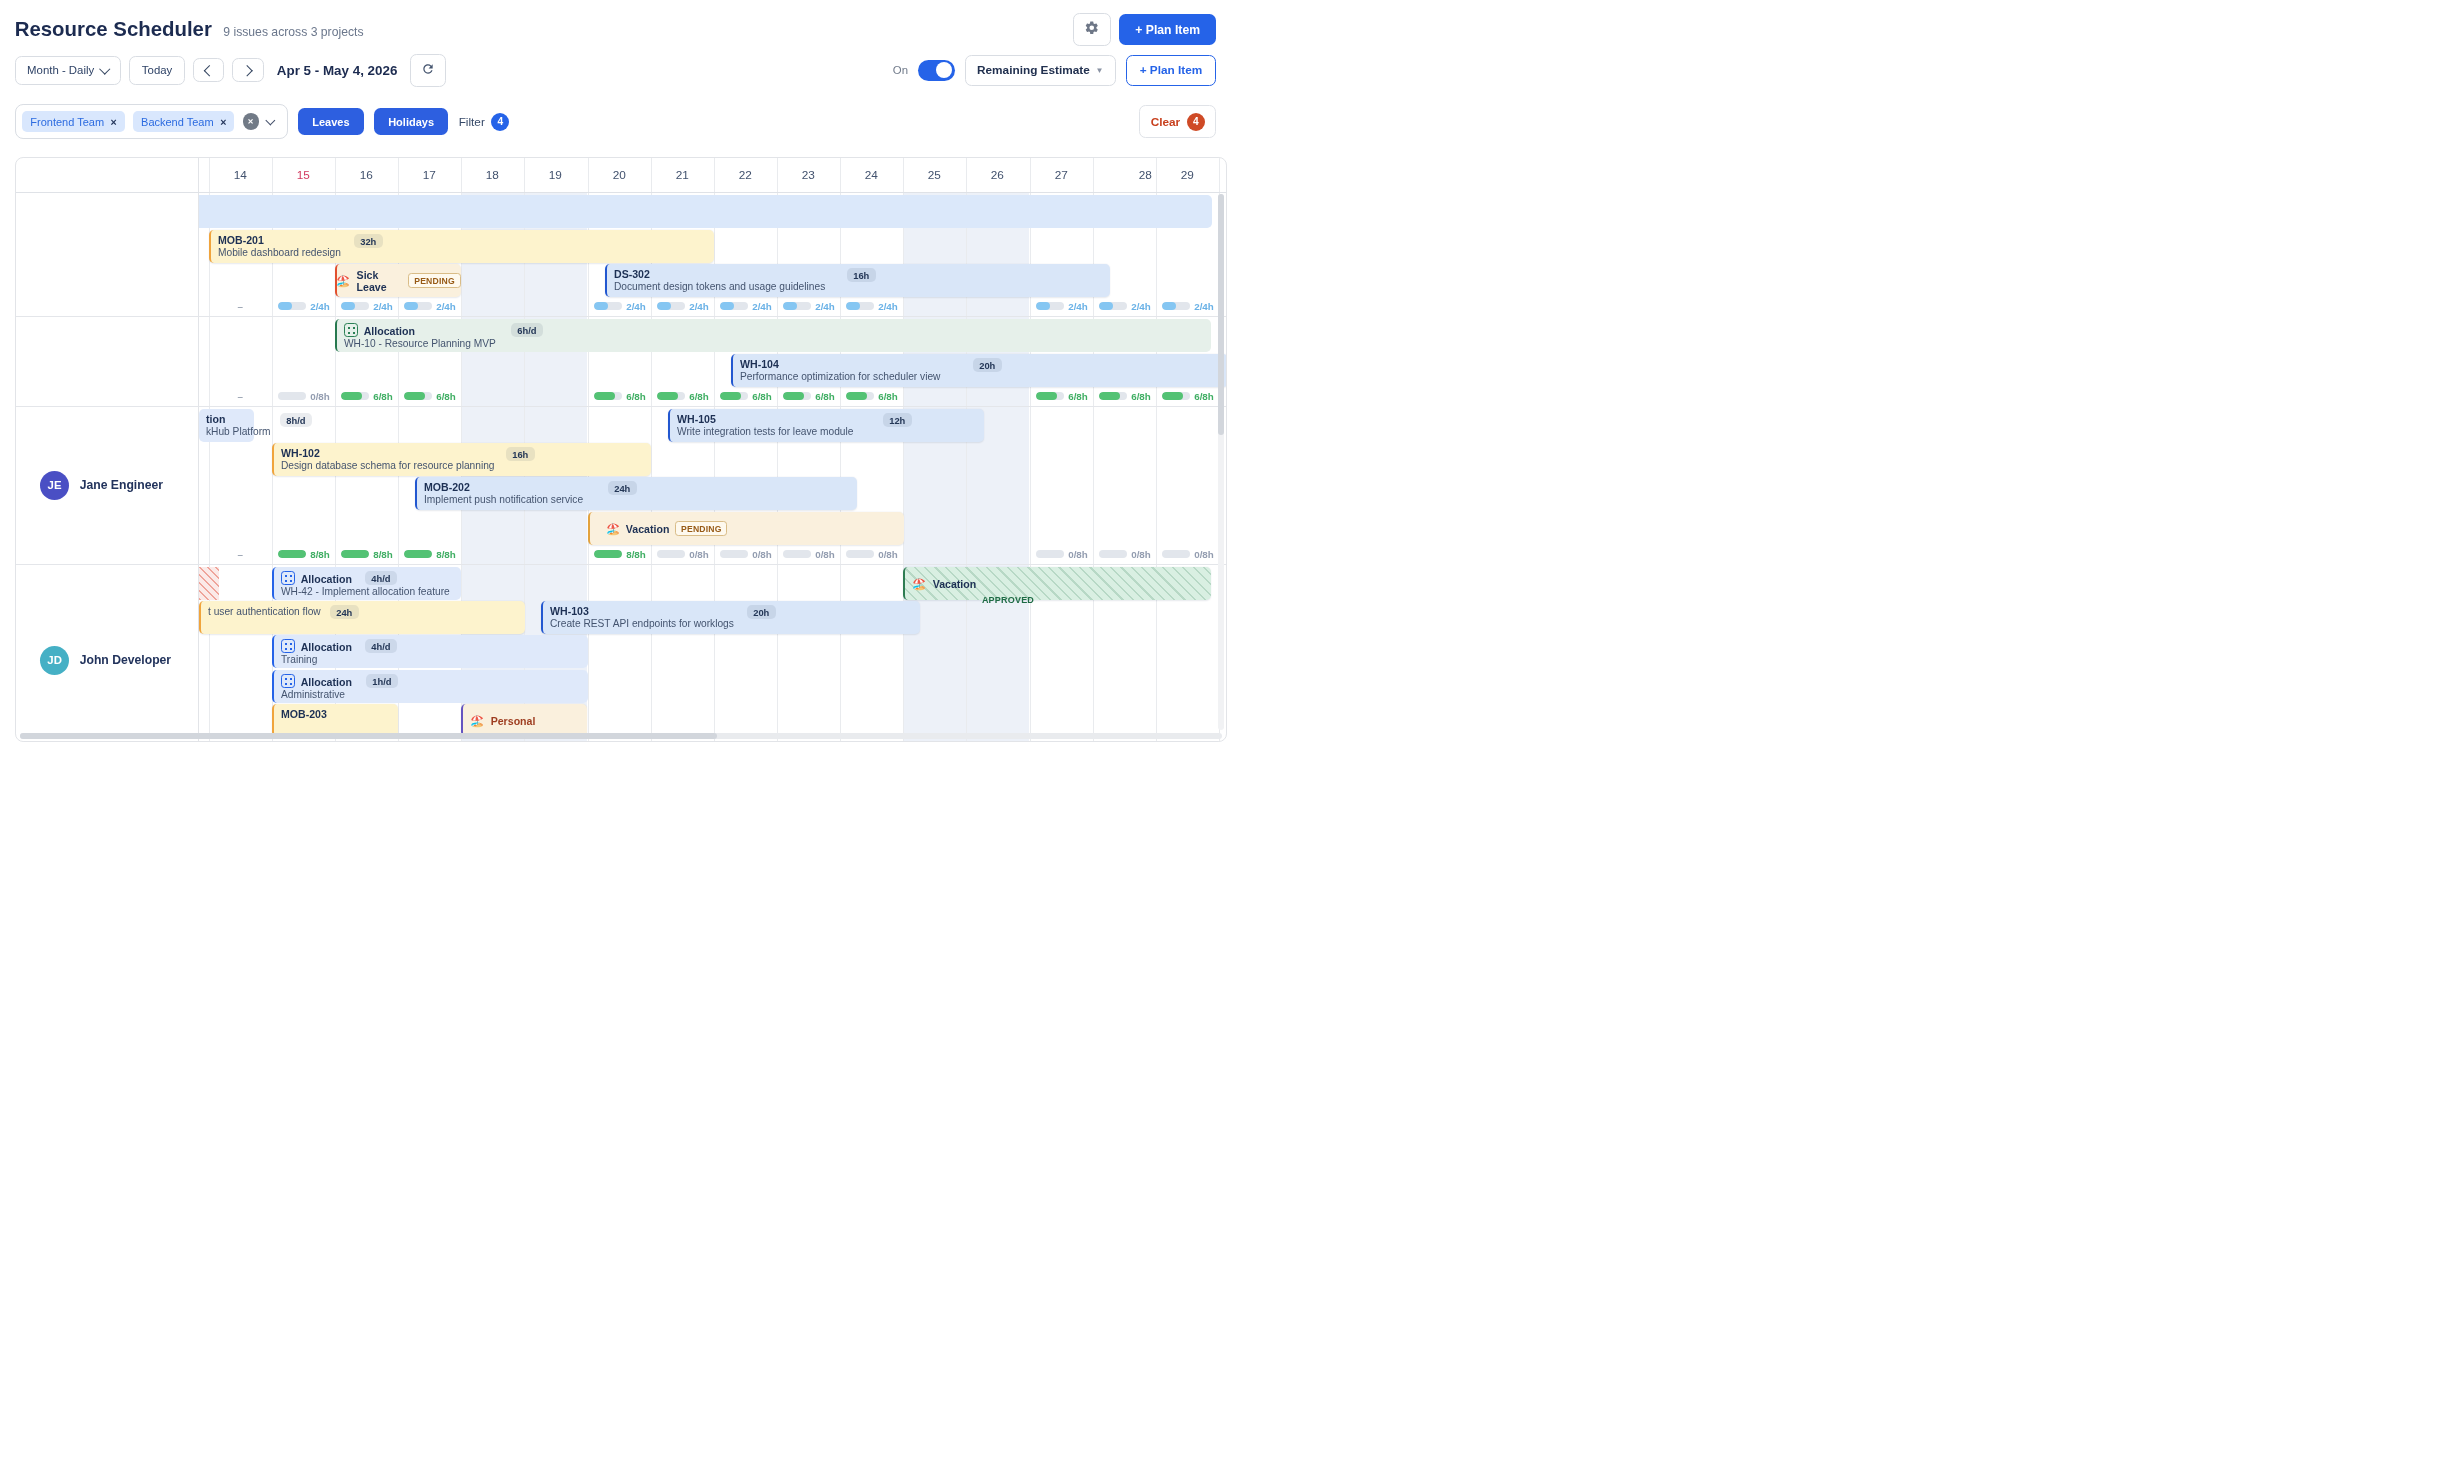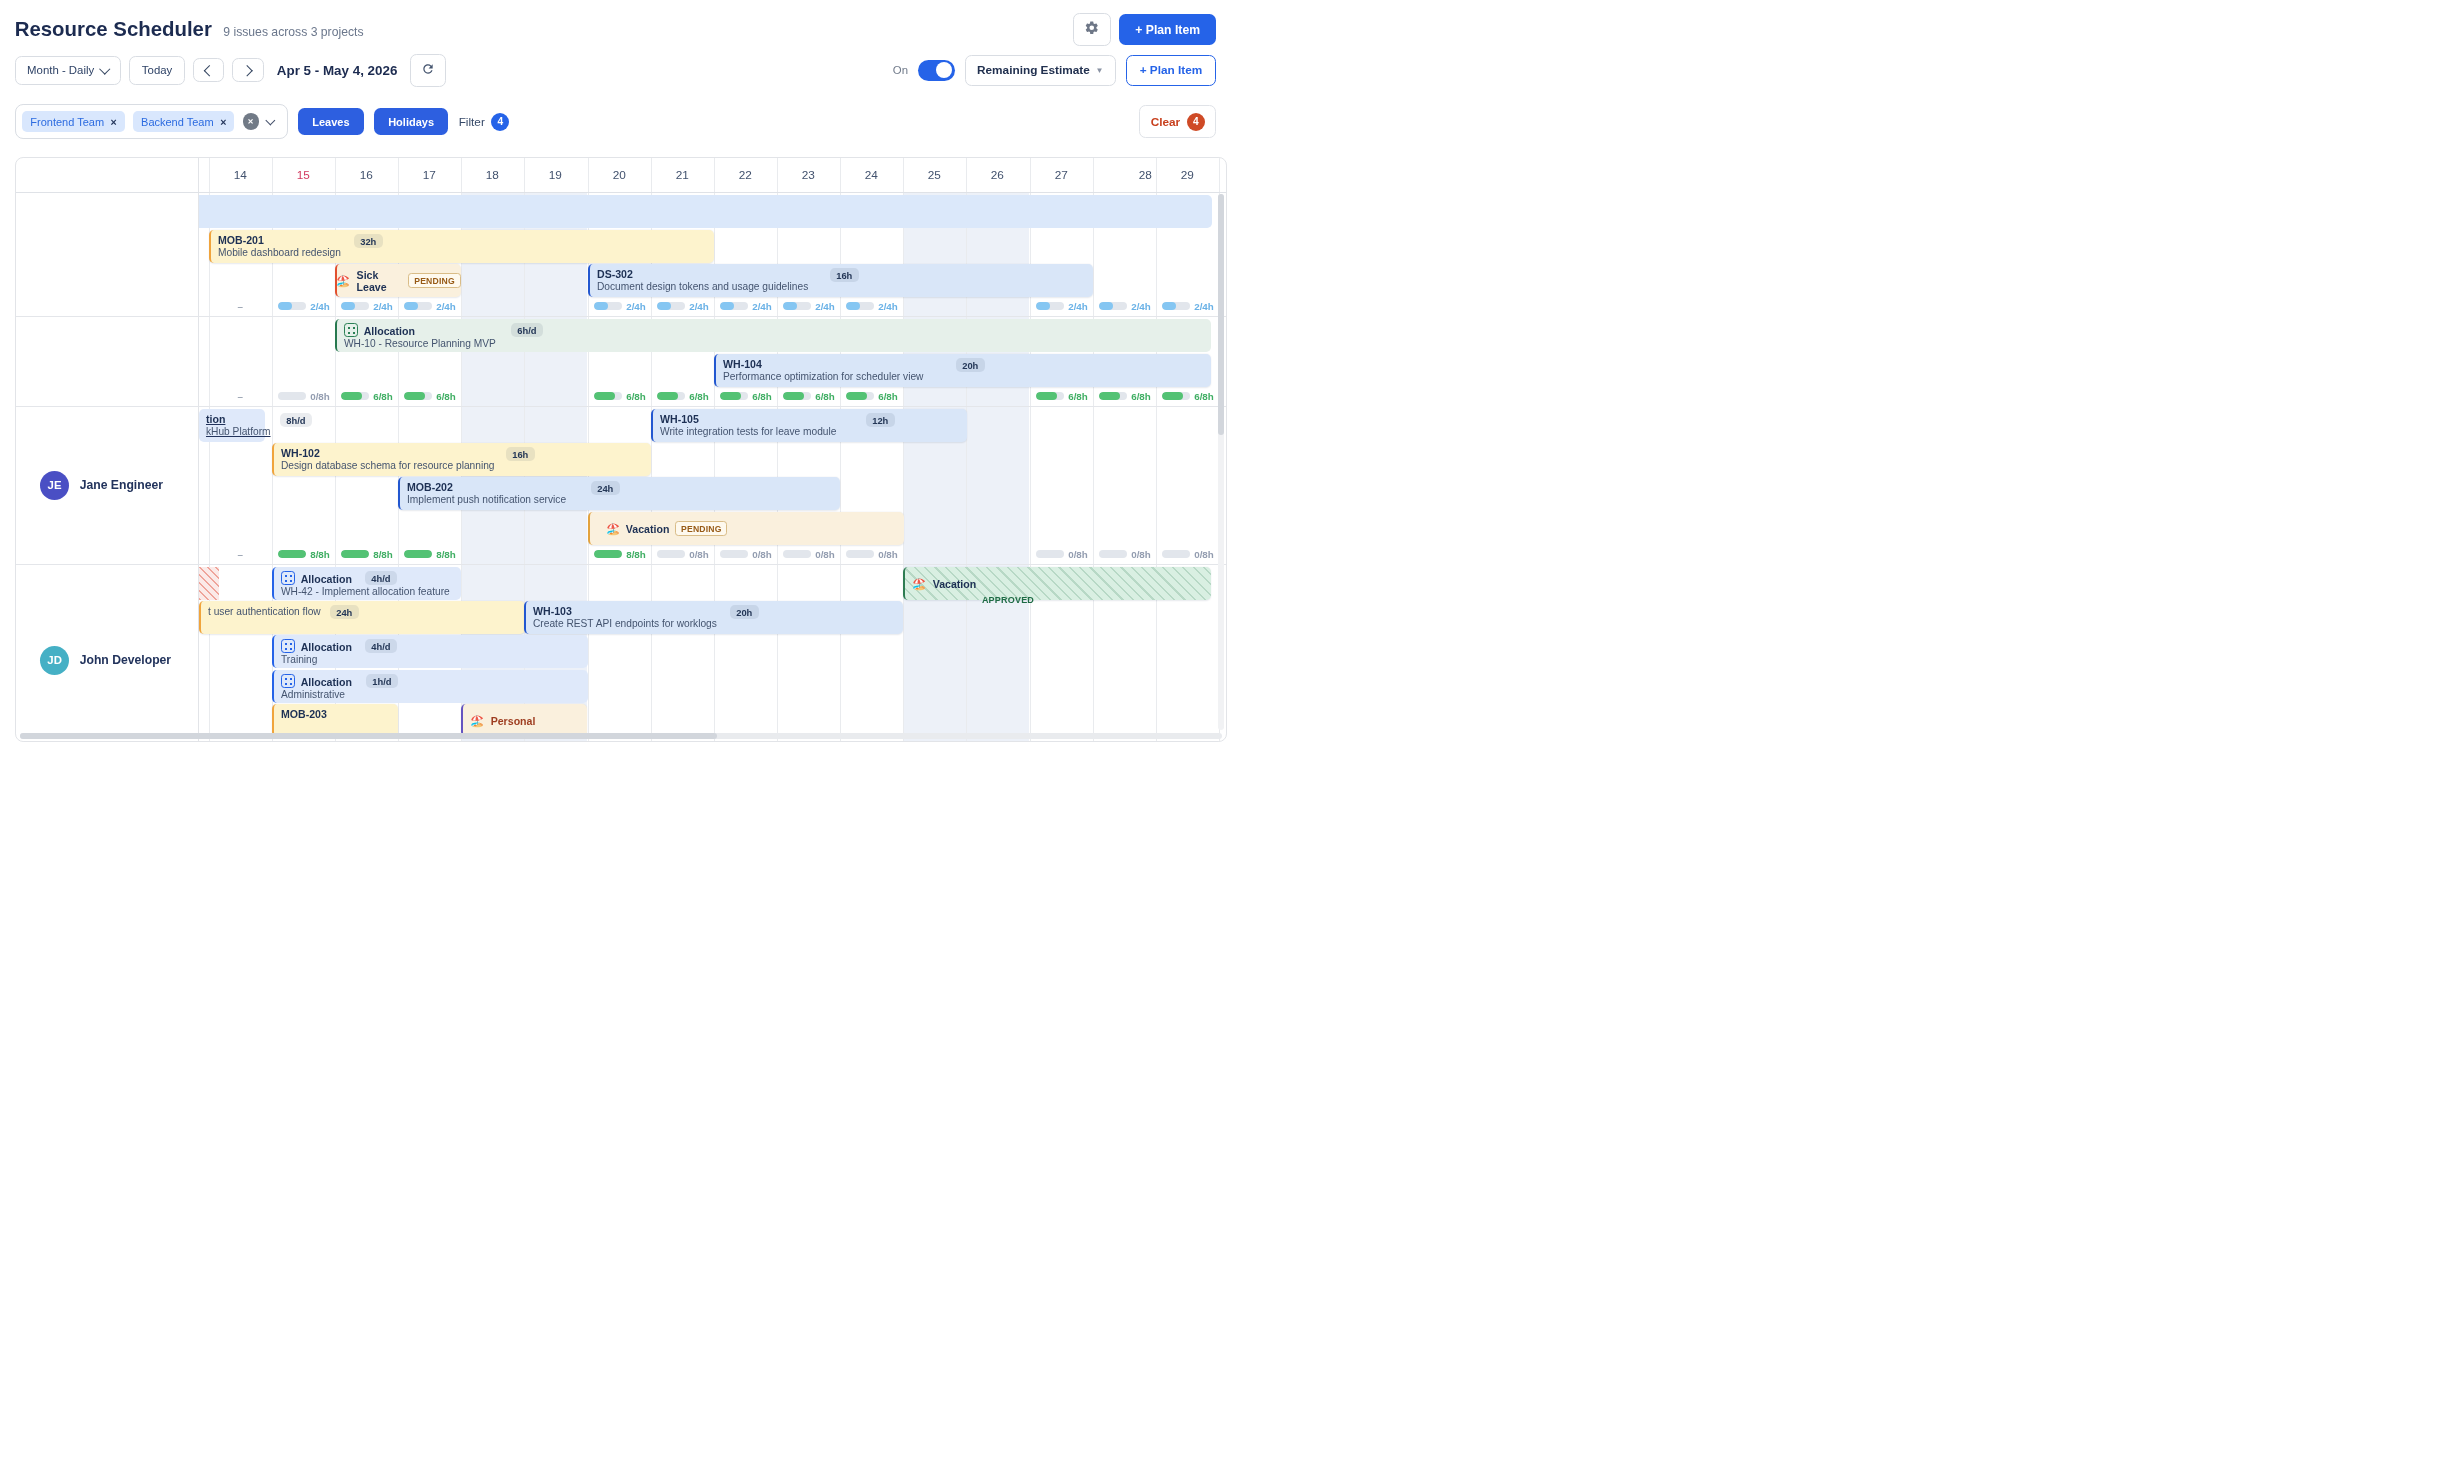--- a/index.html
+++ b/index.html
@@ -69,21 +69,21 @@
           display:flex;align-items:center;justify-content:center;margin-right:10.6px;flex:none;}
   .pname{font-size:12.2px;font-weight:bold;color:#22335c;white-space:nowrap;}
   
   .bar{position:absolute;height:33px;border-radius:4.9px;box-sizing:border-box;cursor:pointer;
        box-shadow:0 0.8px 1.6px rgba(23,43,77,0.10);}
   .bar .trow{padding:4.1px 7.3px 0 7.3px;font-size:10.6px;font-weight:bold;color:#1d3054;white-space:nowrap;}
   .bar .sub{padding:0.8px 7.3px 0 7.3px;font-size:10.2px;color:#44546f;white-space:nowrap;}
   .badge{position:absolute;top:4.1px;background:rgba(23,43,77,0.09);border-radius:4.9px;padding:1.6px 6.5px;
          font-size:9.4px;font-weight:bold;color:#243757;white-space:nowrap;}
   .v-yellow{background:#fdf3cd;border-left:2.4px solid #f0a43c;}
-  .v-blue{background:#d9e6f8;border-left:2.4px solid #2257d0;}
+  .v-blue{background:#d9e6f8;border-left:2.4px solid #2257d0;margin-left:17px;}
   .v-strip-blue{background:#dbe8fa;box-shadow:none;border-radius:0 4.9px 4.9px 0;}
   .v-alloc-green{background:#e6f0ea;border-left:2.4px solid #27794f;box-shadow:none;}
   .v-alloc-blue{background:#dfe9fa;border-left:2.4px solid #2563e8;box-shadow:none;}
   .v-alloc-blue-cut{background:#dfe9fa;box-shadow:none;}
   .v-leave-sick{background-color:#faf0dd;border-left:2.4px solid #e2502e;}
   .v-leave-pending{background-color:#faf0dd;border-left:2.4px solid #e3a23c;}
   .v-leave-approved{background-color:#d9efe2;border-left:2.4px solid #2e7c52;
       background-image:repeating-linear-gradient(45deg, rgba(46,124,82,0.20) 0 1.6px, transparent 1.6px 7.3px);}
   .v-leave-personal{background-color:#faf0dd;border-left:2.4px solid #6554c0;}
   .v-leave-personal b{color:#9e3d20;}
@@ -416,21 +416,21 @@
     <div class="cap c-green" style="left: 1203px; width: 63px; top: 231px;">
       <span class="pill">
         <i style="width: 75%;"></i>
       </span>
     </div>
     <div class="rowline" style="top: 248px;"></div>
     <div class="pcell" style="top: 248px; height: 158px;">
       <div class="avatar" style="background: rgb(74, 79, 196);">JE</div>
       <span class="pname">Jane Engineer</span>
     </div>
-    <div class="bar v-alloc-blue-cut" style="left: 183px; width: 66px; top: 251px; text-decoration: underline;">
+    <div class="bar v-alloc-blue-cut" style="left: 183px; width: 55px; top: 251px;">
       <div class="trow">tion</div>
       <div class="sub">kHub Platform</div>
       <span class="badge" style="left: 81px;">8h/d</span>
     </div>
     <div class="bar v-blue" style="left: 635px; width: 316px; top: 251px;">
       <div class="trow">WH-105</div>
       <div class="sub">Write integration tests for leave module</div>
       <span class="badge" style="left: 213px;">12h</span>
     </div>
     <div class="bar v-yellow" style="left: 256px; width: 379px; top: 285px;">

